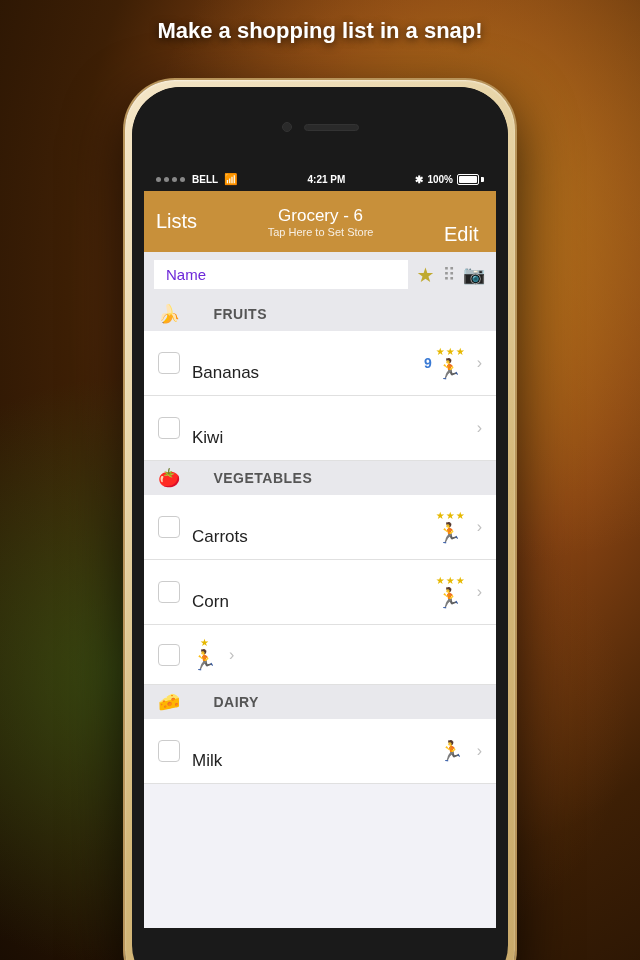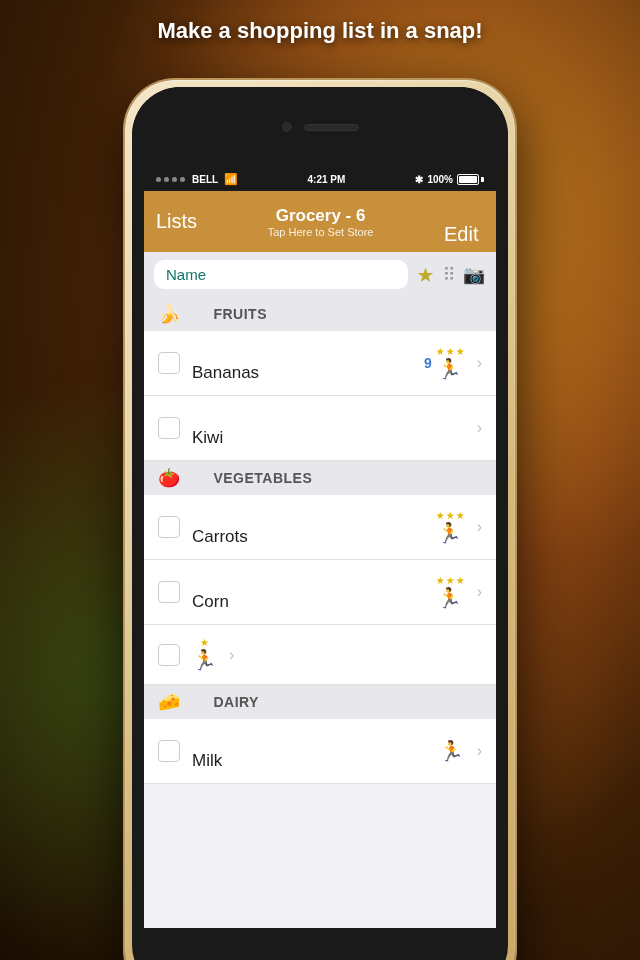--- a/index.html
+++ b/index.html
@@ -150,21 +150,21 @@
     }
     .nav-top {
       width: 100%;
       display: flex;
       align-items: center;
       justify-content: space-between;
     }
     .nav-title {
       color: #fff;
       font-size: 17px;
-      font-weight: 700;
+      font-weight: 400;
       text-align: center;
     }
     .nav-subtitle {
       color: rgba(255,255,255,0.85);
       font-size: 11px;
       text-align: center;
     }
     .nav-btn {
       color: #fff;
       font-size: 20px;
@@ -176,24 +176,24 @@
     
     .search-bar {
       background: #e8e8ec;
       padding: 8px 10px;
       display: flex;
       align-items: center;
       gap: 8px;
     }
     .search-input-box {
       background: #fff;
-      border-radius: 10px;
+      border-radius: 0;
       padding: 6px 12px;
       flex: 1;
-      color: #0f766e;
+      color: #6d28d9;
       font-size: 15px;
     }
 
     
     .list-content {
       background: #f2f2f7;
       overflow-y: auto;
       height: calc(100% - 24px - 58px - 52px);
     }
 

